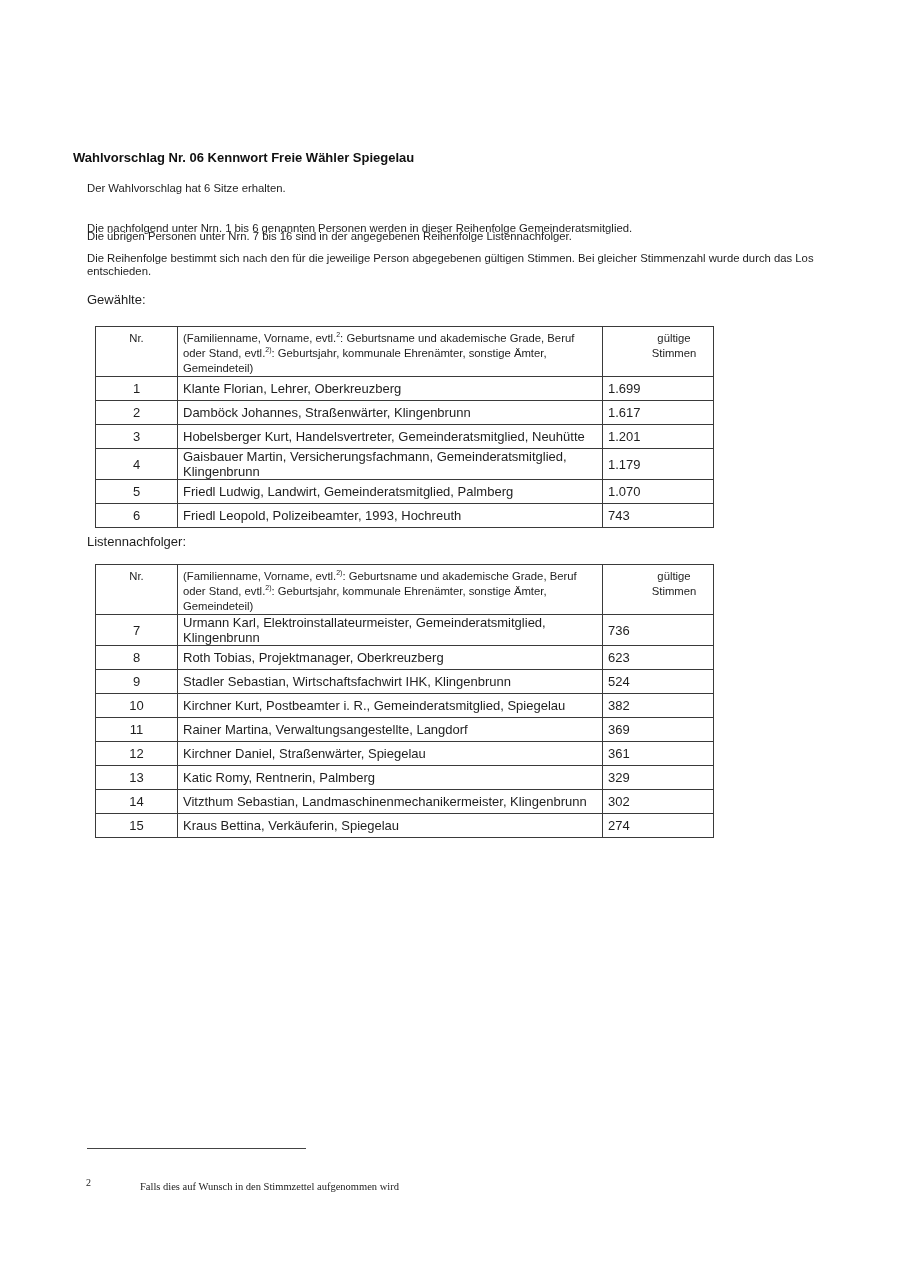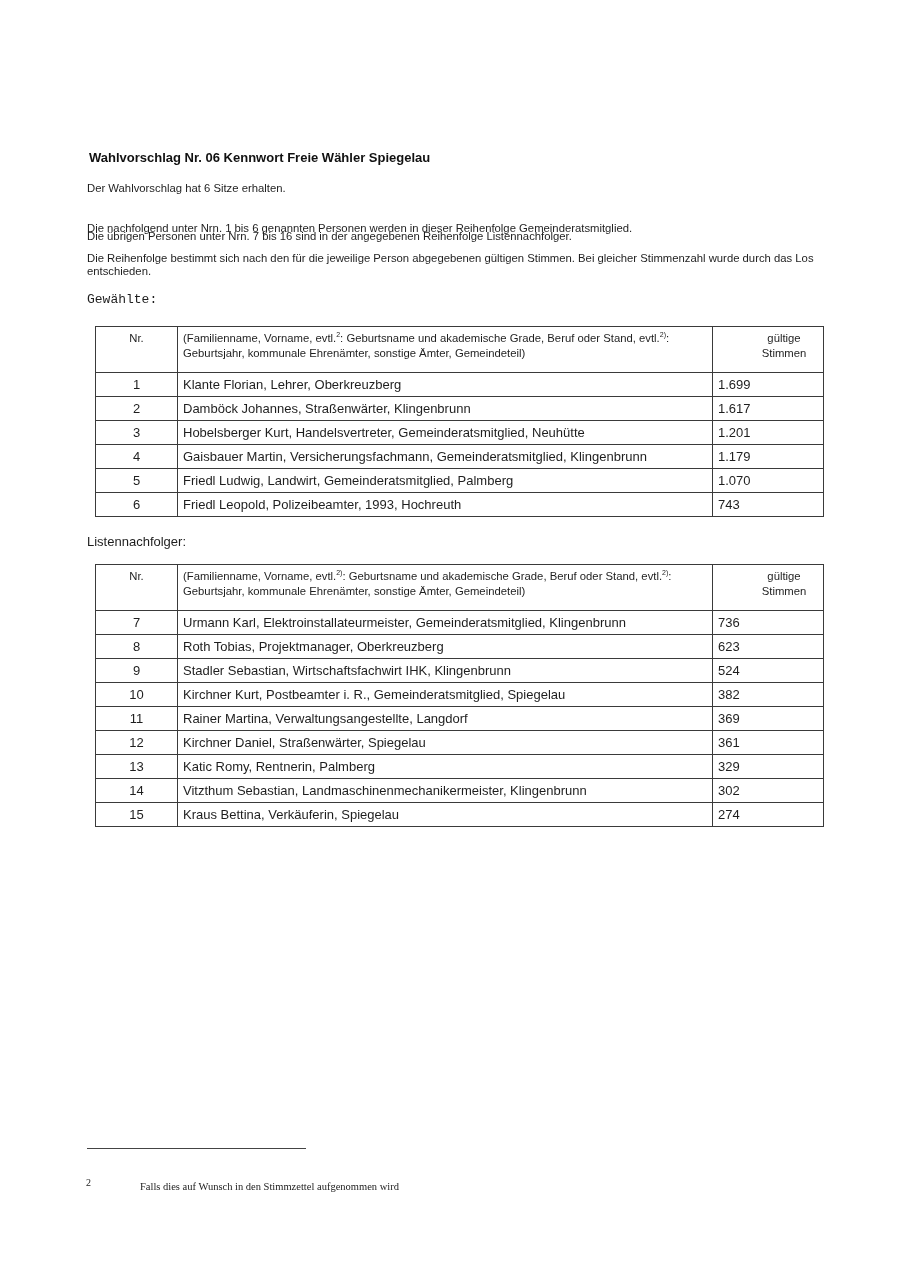--- a/index.html
+++ b/index.html
@@ -1,34 +1,34 @@
 <!DOCTYPE html>
 <html><head>
   <meta charset="utf-8">
   <style>
     html, body { margin: 0; padding: 0; background: #ffffff; }
     body {
       width: 905px; height: 1280px; position: relative; overflow: hidden;
       font-family: "Liberation Sans", sans-serif; color: #1a1a1a;
     }
     .title {
-      position: absolute; left: 89px; top: 150px;
+      position: absolute; left: 73px; top: 150px;
       font-size: 13px; font-weight: bold; color: #111;
     }
     .para {
       position: absolute; left: 87px; font-size: 11.3px; line-height: 13px; color: #1e1e1e;
       width: 740px;
     }
     .section-label {
       position: absolute; left: 87px; font-size: 13px; color: #1e1e1e;
     }
     table.ergebnis {
       position: absolute; left: 95px;
       border-collapse: collapse;
-      width: 729px;
+      width: 619px;
       table-layout: fixed;
     }
     table.ergebnis td, table.ergebnis th {
       border: 1.3px solid #3a3a3a;
       padding: 0 5px;
       font-weight: normal;
       color: #1e1e1e;
       vertical-align: middle;
     }
     table.ergebnis th {
@@ -61,21 +61,21 @@
 <body>
 
 <div>
   <div class="title">Wahlvorschlag Nr. 06 Kennwort Freie Wähler Spiegelau</div>
 
   <div class="para" style="top:182px;">Der Wahlvorschlag hat 6 Sitze erhalten.</div>
   <div class="para" style="top:222px;">Die nachfolgend unter Nrn. 1 bis 6 genannten Personen werden in dieser Reihenfolge Gemeinderatsmitglied.</div>
   <div class="para" style="top:230px;">Die übrigen Personen unter Nrn. 7 bis 16 sind in der angegebenen Reihenfolge Listennachfolger.</div>
   <div class="para" style="top:252px;">Die Reihenfolge bestimmt sich nach den für die jeweilige Person abgegebenen gültigen Stimmen. Bei gleicher Stimmenzahl wurde durch das Los entschieden.</div>
 
-  <div class="section-label" style="top:292px;font-family:Liberation Mono, monospace;">Gewählte:</div>
+  <div class="section-label" style="top:292px;">Gewählte:</div>
 
   <table class="ergebnis" style="top:326px;">
     <colgroup>
         <col class="w-nr">
         <col>
         <col class="w-votes">
       </colgroup>
     <thead>
       <tr>
         <th class="col-nr">Nr.</th>

